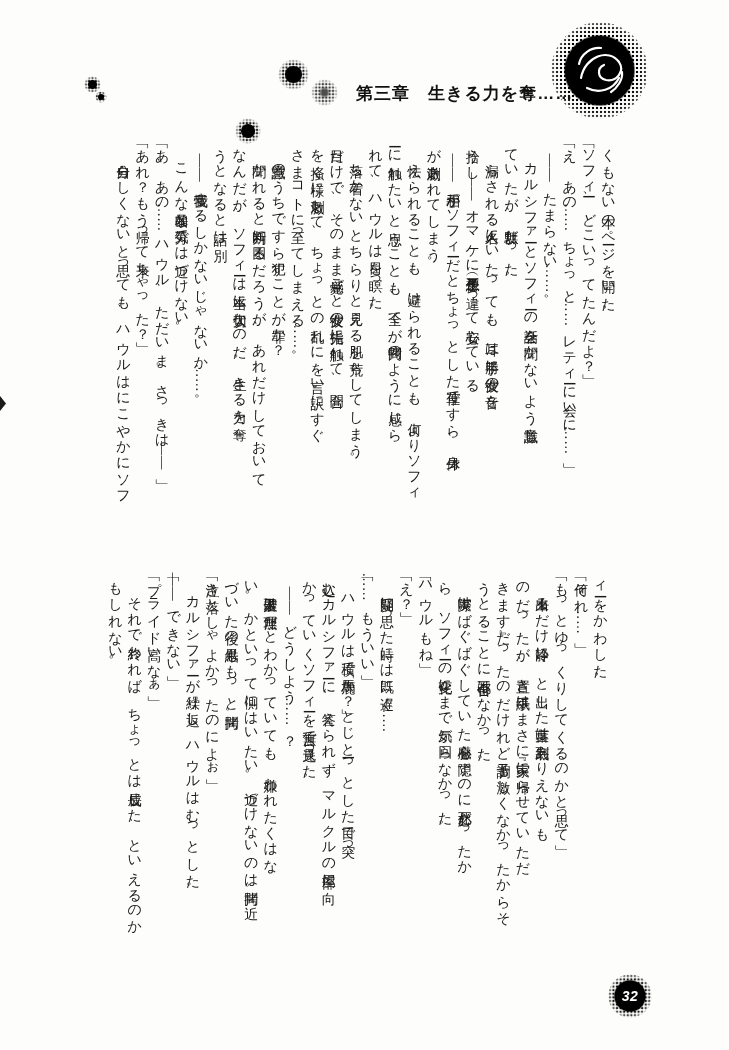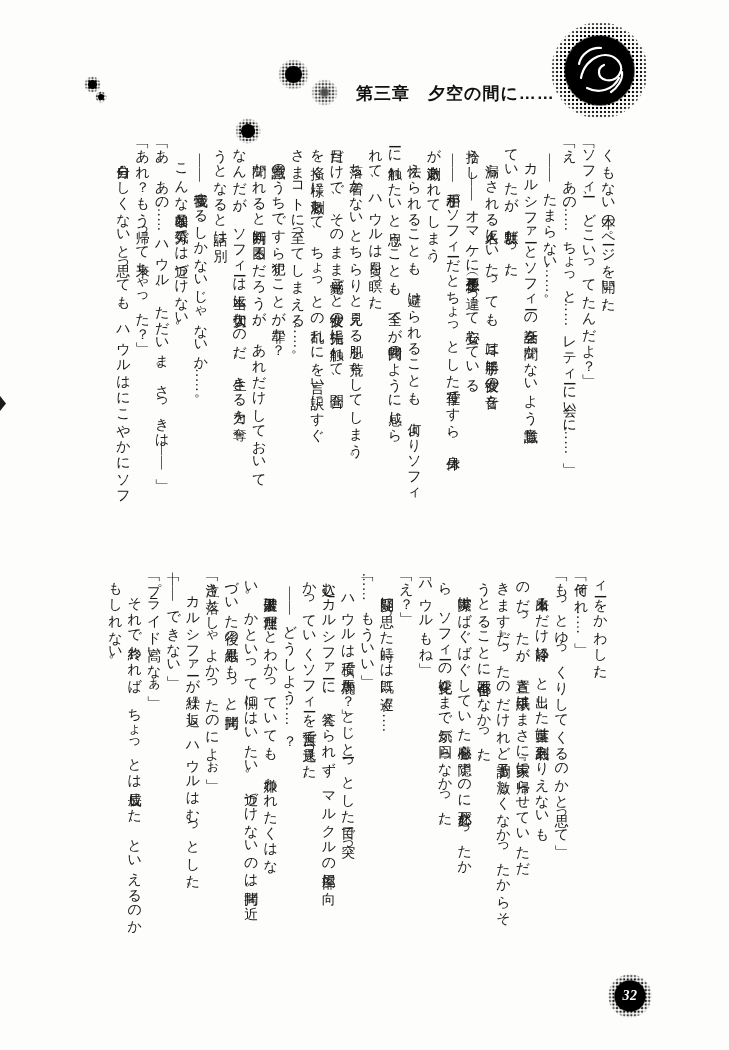--- a/index.html
+++ b/index.html
@@ -63,21 +63,21 @@
     position:absolute; left:608px; top:974px; width:44px; height:44px; border-radius:50%;
     background-image:
       radial-gradient(circle, #000 0 15px, transparent 16.5px),
       radial-gradient(circle, #000 0 1.1px, transparent 1.5px);
     background-size:100% 100%, 3.6px 3.6px;
     -webkit-mask-image: radial-gradient(circle, #000 48%, rgba(0,0,0,.8) 62%, transparent 78%);
             mask-image: radial-gradient(circle, #000 48%, rgba(0,0,0,.8) 62%, transparent 78%);
     display:flex; align-items:center; justify-content:center;
   }
   .page-badge span {
-    color:#fff; font-family:Liberation Serif, serif;
+    color:#fff; font-family:Liberation Sans, sans-serif;
     font-size:14px; font-weight:bold; letter-spacing:0.5px; font-style:italic;
   }
 
   .edge-mark {
     position:absolute; left:0; top:396px; width:6px; height:15px; background:#1a1a1a;
     clip-path:polygon(0 0, 100% 50%, 0 100%);
   }
 </style>
 </head>
 <body>
@@ -94,21 +94,21 @@
     <svg viewBox="0 0 97 97" xmlns="http://www.w3.org/2000/svg" aria-hidden="true">
       <g fill="none" stroke="#fff" stroke-width="2.2" stroke-linecap="round">
         <path d="M30 56 C34 34, 58 26, 68 40 C74 49, 66 60, 55 58 C46 56, 46 46, 53 43"></path>
         <path d="M36 66 C48 72, 62 68, 68 56"></path>
         <path d="M28 42 C30 32, 40 25, 50 26"></path>
         <path d="M60 70 C66 66, 72 58, 71 50"></path>
       </g>
     </svg>
   </div>
 
-  <h1 class="chapter">第三章　夕空の間に……</h1>
+  <h1 class="chapter">第三章　生きる力を奪……</h1>
 
   <div class="vblock top">
     <p>くもない本のページを開いた。</p>
     <p>「ソフィー、どこいってたんだよ？」</p>
     <p>「え、あの……ちょっと……レティーに会いに……」</p>
     <p>　——たまらない……。</p>
     <p>　カルシファーとソフィーの会話を聞かないよう意識し</p>
     <p>ていたが、無駄だった。</p>
     <p>　漏らされる人名にいたっても、耳は勝手に彼女の音を</p>
     <p>拾うし——オマケに想像（王子）と違って安心している</p>

